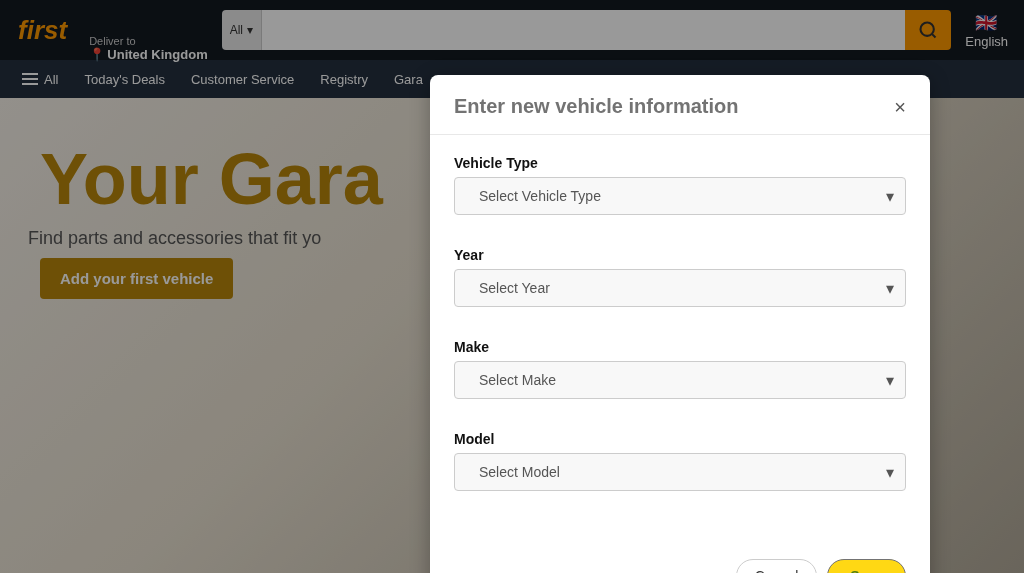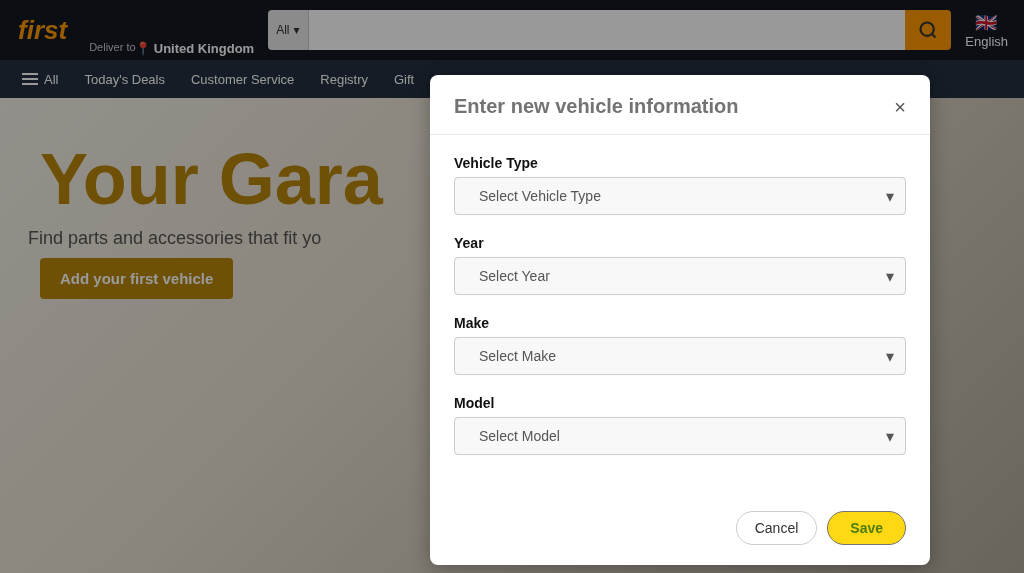--- a/index.html
+++ b/index.html
@@ -22,21 +22,21 @@
       padding: 4px 6px;
       border: 2px solid transparent;
       cursor: pointer;
       flex-shrink: 0;
     }
     .amazon-logo span { color: #FF9900; }
     .deliver-to {
       color: #ccc;
       font-size: 11px;
       display: flex;
-      flex-direction: row;
+      flex-direction: column;
       align-items: flex-start;
       cursor: pointer;
       border: 2px solid transparent;
       padding: 4px;
       flex-shrink: 0;
       margin-top: 36px;
     }
     .deliver-to .location-line {
       display: flex;
       align-items: center;
@@ -206,21 +206,21 @@
       border: none;
       font-size: 20px;
       cursor: pointer;
       color: #555;
       line-height: 1;
     }
     .modal-body {
       padding: 20px 24px;
     }
     .form-group {
-      margin-bottom: 20px;
+      margin-bottom: 32px;
     }
     .form-label {
       display: block;
       font-size: 14px;
       font-weight: bold;
       color: #111;
       margin-bottom: 6px;
     }
     .select-wrapper {
       position: relative;
@@ -321,21 +321,21 @@
   <div class="nav-item">
     <span>Today's Deals</span>
   </div>
   <div class="nav-item">
     <span>Customer Service</span>
   </div>
   <div class="nav-item">
     <span>Registry</span>
   </div>
   <div class="nav-item">
-    <span>Gift</span>
+    <span>Gara</span>
   </div>
 </nav>
 
 <div class="page-bg">
   <div class="garage-title">Your Gara</div>
   <div class="garage-subtitle">Find parts and accessories that fit yo</div>
   <button class="add-vehicle-btn">Add your first vehicle</button>
 </div>
 
 <div class="overlay">

